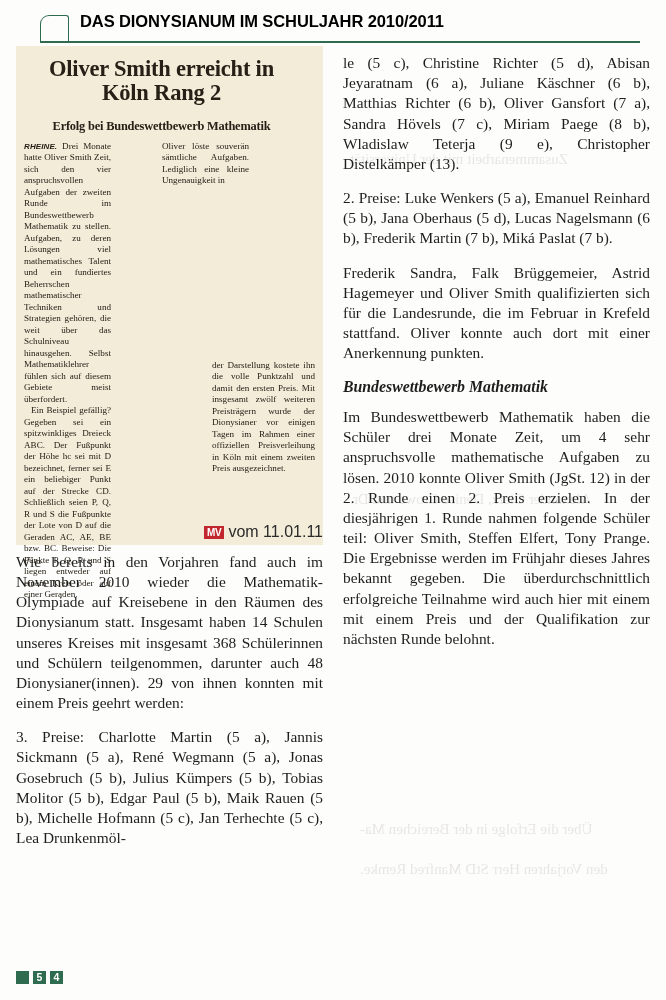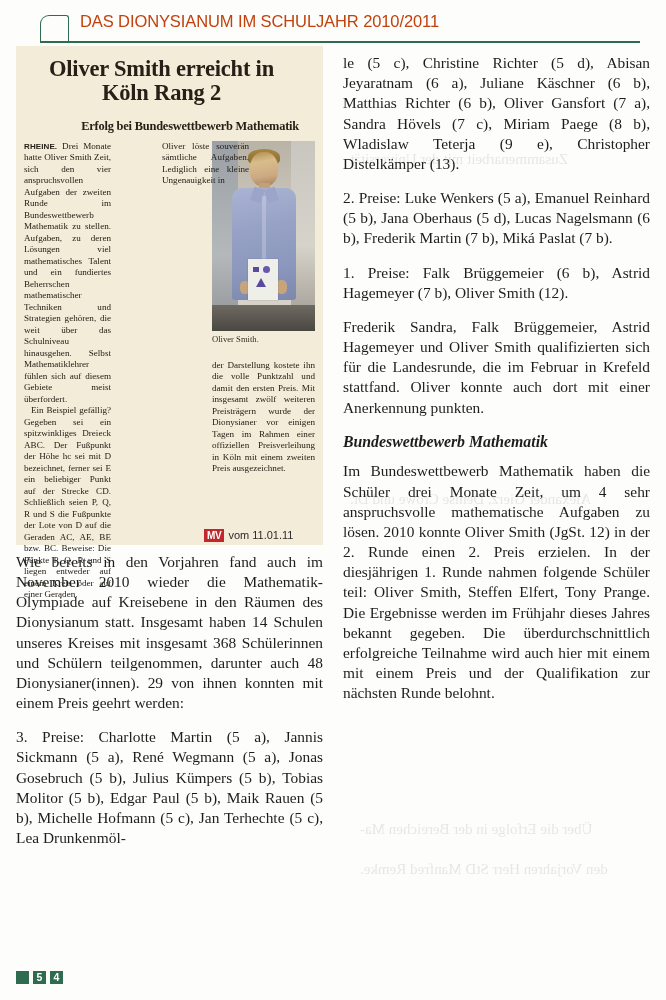--- a/index.html
+++ b/index.html
@@ -40,24 +40,24 @@
     border-bottom: none;
     border-top-left-radius: 9px;
     border-top-right-radius: 3px;
     background: transparent;
   }
   .header-title {
     position: absolute;
     left: 40px;
     top: 0px;
     font-family: "Liberation Sans", sans-serif;
-    font-weight: normal;
+    font-weight: bold;
     font-size: 16.5px;
     letter-spacing: -0.1px;
-    color: #c2410c;
+    color: #000000;
     white-space: nowrap;
   }
   .header-rule {
     position: absolute;
     left: 0;
     top: 29px;
     width: 600px;
     height: 1.6px;
     background: #2f6b4f;
   }
@@ -102,21 +102,21 @@
   }
   .clip-headline {
     text-align: center;
     font-weight: bold;
     font-size: 22.5px;
     line-height: 1.08;
     margin: 3px 0 4px 0;
     letter-spacing: -0.2px;
   }
   .clip-subhead {
-    text-align: right;
+    text-align: center;
     font-weight: bold;
     font-size: 12.4px;
     margin: 12px 0 7px 0;
     letter-spacing: -0.2px;
   }
   .clip-cols {
     position: relative;
     height: 392px;
   }
   .clip-c1, .clip-c2 {
@@ -139,20 +139,21 @@
     text-align: justify;
     margin-top: 6px;
   }
   .clip-c1 p, .clip-c2 p, .clip-c3 p { margin: 0; }
   .clip-c1 p + p, .clip-c2 p + p, .clip-c3 p + p { text-indent: 7px; }
   .dateline {
     font-family: "Liberation Sans", sans-serif;
     font-size: 8px;
     font-weight: bold;
     letter-spacing: 0.1px;
+    font-style: italic;
   }
 
   
   .photo-wrap {
     position: absolute;
     left: 188px;
     top: 0;
     width: 103px;
   }
   .photo {
@@ -239,21 +240,21 @@
     color: #ffffff;
     font-family: "Liberation Sans", sans-serif;
     font-weight: bold;
     font-size: 10px;
     line-height: 13px;
     padding: 0 3px;
     letter-spacing: -0.3px;
   }
   .mv-date {
     font-family: "Liberation Sans", sans-serif;
-    font-size: 11px;
+    font-size: 16px;
     color: #2b2b2b;
   }
 
   
   .footer {
     position: absolute;
     left: 16px;
     bottom: 16px;
     display: flex;
     align-items: center;
@@ -305,42 +306,20 @@
   <div class="ghost" style="left:360px; top:860px;">den Vorjahren Herr StD Manfred Remke.</div>
 
   <div class="col col-left">
 
     <div class="clipping">
       <div class="clip-headline">Oliver Smith erreicht in Köln Rang 2</div>
       <div class="clip-subhead">Erfolg bei Bundeswettbewerb Mathematik</div>
 
       <div class="clip-cols">
 
-        <div class="photo-wrap">
-          <div class="photo">
-            <div class="ph-wall-l"></div>
-            <div class="ph-wall-r"></div>
-            <div class="ph-floor"></div>
-            <div class="ph-hair"></div>
-            <div class="ph-head"></div>
-            <div class="ph-neck"></div>
-            <div class="ph-shirt"></div>
-            <div class="ph-collar-l"></div>
-            <div class="ph-collar-r"></div>
-            <div class="ph-placket"></div>
-            <div class="ph-hand-l"></div>
-            <div class="ph-hand-r"></div>
-            <div class="ph-cert">
-              <div class="ph-sq"></div>
-              <div class="ph-cir"></div>
-              <div class="ph-tri"></div>
-            </div>
-          </div>
-          <div class="photo-caption">Oliver Smith.</div>
-        </div>
 
         <div class="clip-c1">
           <p><span class="dateline">RHEINE.</span><span> Drei Monate hatte Oliver Smith Zeit, sich den vier anspruchsvollen Aufgaben der zweiten Runde im Bundeswettbewerb Mathematik zu stellen. Aufgaben, zu deren Lösungen viel mathematisches Talent und ein fundiertes Beherrschen mathematischer Techniken und Strategien gehören, die weit über das Schulniveau hinausgehen. Selbst Mathematiklehrer fühlen sich auf diesem Gebiete meist überfordert.</span></p>
           <p>Ein Beispiel gefällig? Gegeben sei ein spitzwinkliges Dreieck ABC. Der Fußpunkt der Höhe hc sei mit D bezeichnet, ferner sei E ein beliebiger Punkt auf der Strecke CD. Schließlich seien P, Q, R und S die Fußpunkte der Lote von D auf die Geraden AC, AE, BE bzw. BC. Beweise: Die Punkte P, Q, R und S liegen entweder auf einem Kreis oder auf einer Geraden.</p>
         </div>
 
         <div class="clip-c2">
           <p>Oliver löste souverän sämtliche Aufgaben. Lediglich eine kleine Ungenauigkeit in</p>
         </div>
 
@@ -355,21 +334,20 @@
       </div>
     </div>
 
     <p>Wie bereits in den Vorjahren fand auch im November 2010 wieder die Mathematik-Olympiade auf Kreisebene in den Räumen des Dionysianum statt. Insgesamt haben 14 Schulen unseres Kreises mit insgesamt 368 Schülerinnen und Schülern teilgenommen, darunter auch 48 Dionysianer(innen). 29 von ihnen konnten mit einem Preis geehrt werden:</p>
     <p>3. Preise: Charlotte Martin (5 a), Jannis Sickmann (5 a), René Wegmann (5 a), Jonas Gosebruch (5 b), Julius Kümpers (5 b), Tobias Molitor (5 b), Edgar Paul (5 b), Maik Rauen (5 b), Michelle Hofmann (5 c), Jan Terhechte (5 c), Lea Drunkenmöl-</p>
   </div>
 
   <div class="col col-right">
     <p>le (5 c), Christine Richter (5 d), Abisan Jeyaratnam (6 a), Juliane Käschner (6 b), Matthias Richter (6 b), Oliver Gansfort (7 a), Sandra Hövels (7 c), Miriam Paege (8 b), Wladislaw Teterja (9 e), Christopher Distelkämper (13).</p>
     <p>2. Preise: Luke Wenkers (5 a), Emanuel Reinhard (5 b), Jana Oberhaus (5 d), Lucas Nagelsmann (6 b), Frederik Martin (7 b), Miká Paslat (7 b).</p>
-    <p>1. Preise: Falk Brüggemeier (6 b), Astrid Hagemeyer (7 b), Oliver Smith (12).</p>
     <p>Frederik Sandra, Falk Brüggemeier, Astrid Hagemeyer und Oliver Smith qualifizierten sich für die Landesrunde, die im Februar in Krefeld stattfand. Oliver konnte auch dort mit einer Anerkennung punkten.</p>
     <div class="section-head attached">Bundeswettbewerb Mathematik</div>
     <p>Im Bundeswettbewerb Mathematik haben die Schüler drei Monate Zeit, um 4 sehr anspruchsvolle mathematische Aufgaben zu lösen. 2010 konnte Oliver Smith (JgSt. 12) in der 2. Runde einen 2. Preis erzielen. In der diesjährigen 1. Runde nahmen folgende Schüler teil: Oliver Smith, Steffen Elfert, Tony Prange. Die Ergebnisse werden im Frühjahr dieses Jahres bekannt gegeben. Die überdurchschnittlich erfolgreiche Teilnahme wird auch hier mit einem mit einem Preis und der Qualifikation zur nächsten Runde belohnt.</p>
   </div>
 
   <div class="footer">
     <div class="foot-sq"></div>
     <div class="foot-digit">5</div>
     <div class="foot-digit">4</div>
   </div>

